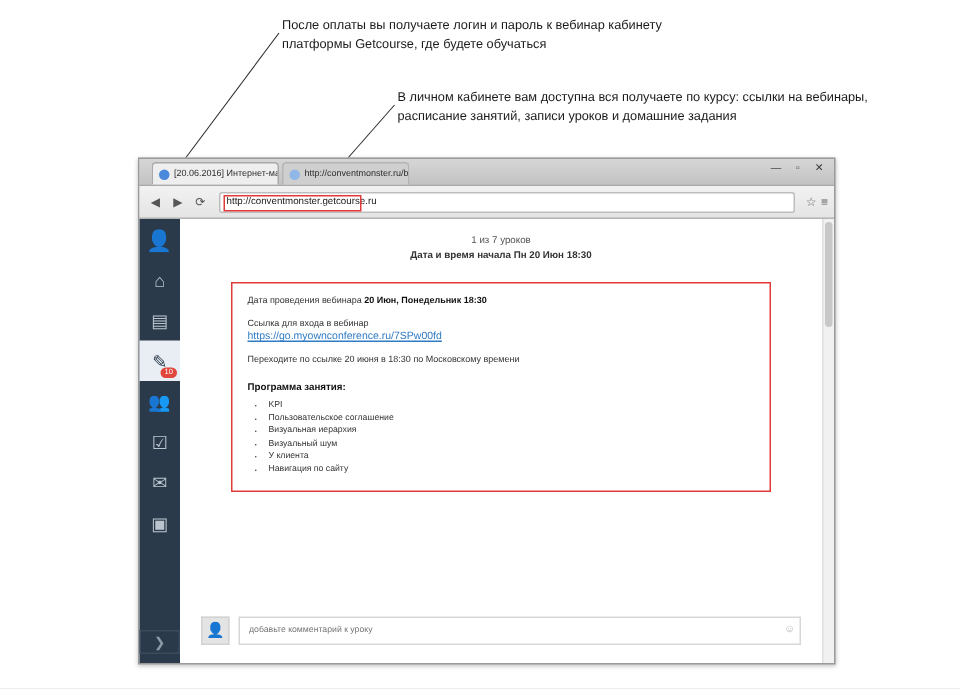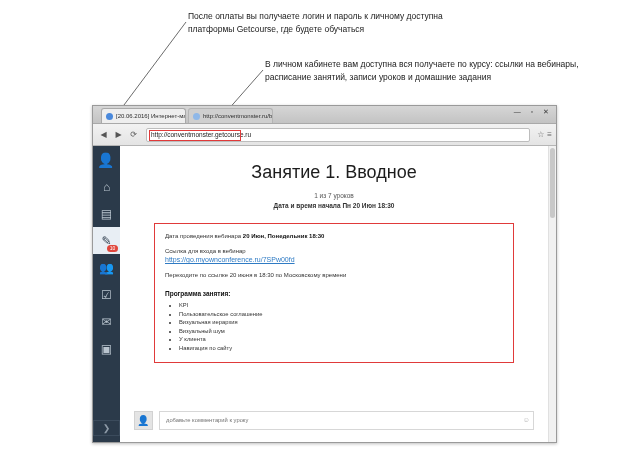--- a/index.html
+++ b/index.html
@@ -336,21 +336,21 @@
     left: 1px;
     width: 5px;
     height: 70px;
     background: #c8c8c8;
     border-radius: 3px;
   }
 </style>
 </head>
 <body>
 
-<div class="annotation" id="annotation-1">После оплаты вы получаете логин и пароль к личному доступна платформы Getcourse, где будете обучаться</div>
+<div class="annotation" id="annotation-1">После оплаты вы получаете логин и пароль к вебинар кабинету платформы Getcourse, где будете обучаться</div>
 <div class="annotation" id="annotation-2">В личном кабинете вам доступна вся получаете по курсу: ссылки на вебинары, расписание занятий, записи уроков и домашние задания</div>
 
 <svg class="leader" width="640" height="459" style="left:0;top:0;pointer-events:none;">
   <line x1="186" y1="22" x2="118" y2="113" stroke="#2b2b2b" stroke-width="0.7"></line>
   <line x1="263" y1="70" x2="205" y2="136" stroke="#2b2b2b" stroke-width="0.7"></line>
 </svg>
 
 <div id="browser-window">
 
   <div id="tab-strip">
@@ -403,21 +403,20 @@
         <span class="glyph">✉</span>
       </div>
       <div class="rail-item">
         <span class="glyph">▣</span>
       </div>
       <div id="rail-bottom-toggle">❯</div>
     </div>
 
     <div id="content-col">
       <div id="content-inner">
-        <h1 id="lesson-title">Занятие 1. Вводное</h1>
         <div class="lesson-sub">1 из 7 уроков</div>
         <div class="lesson-sub b">Дата и время начала Пн 20 Июн 18:30</div>
 
         <div id="info-block">
           <div class="info-line">
             <span>Дата проведения вебинара</span>
             <b>20 Июн, Понедельник 18:30</b>
           </div>
           <div class="info-label">Ссылка для входа в вебинар</div>
           <a id="webinar-link" href="#">https://go.myownconference.ru/7SPw00fd</a>

